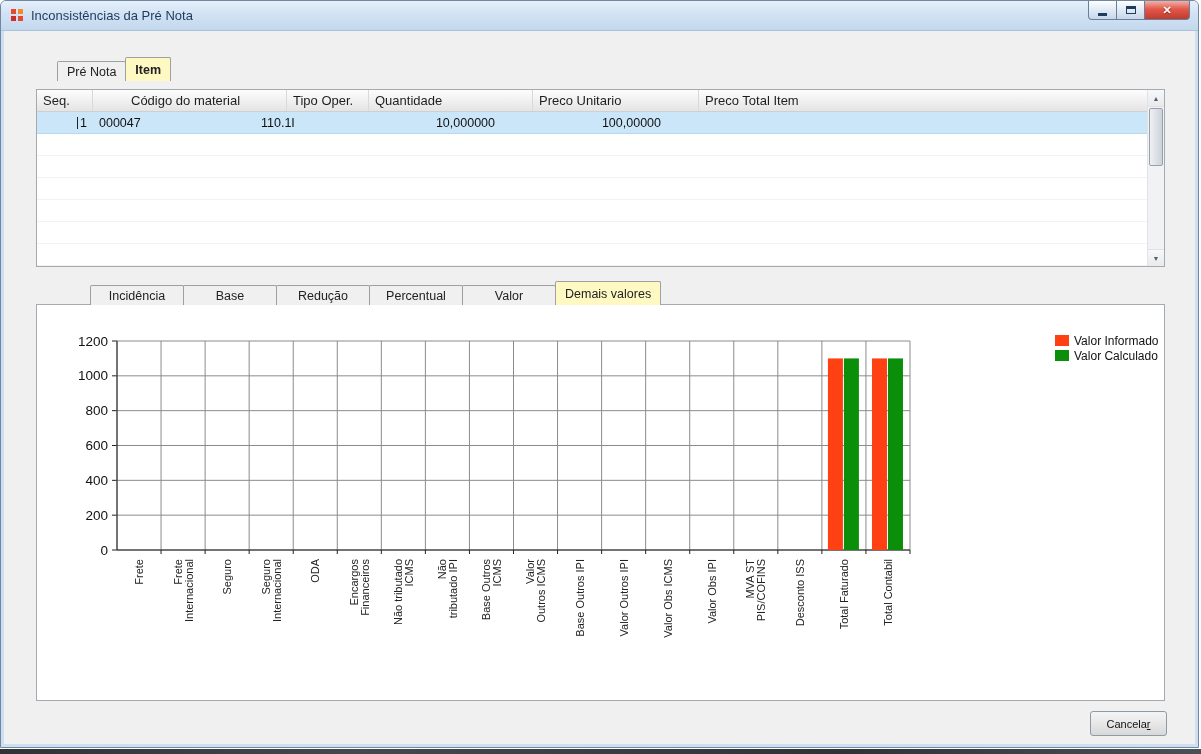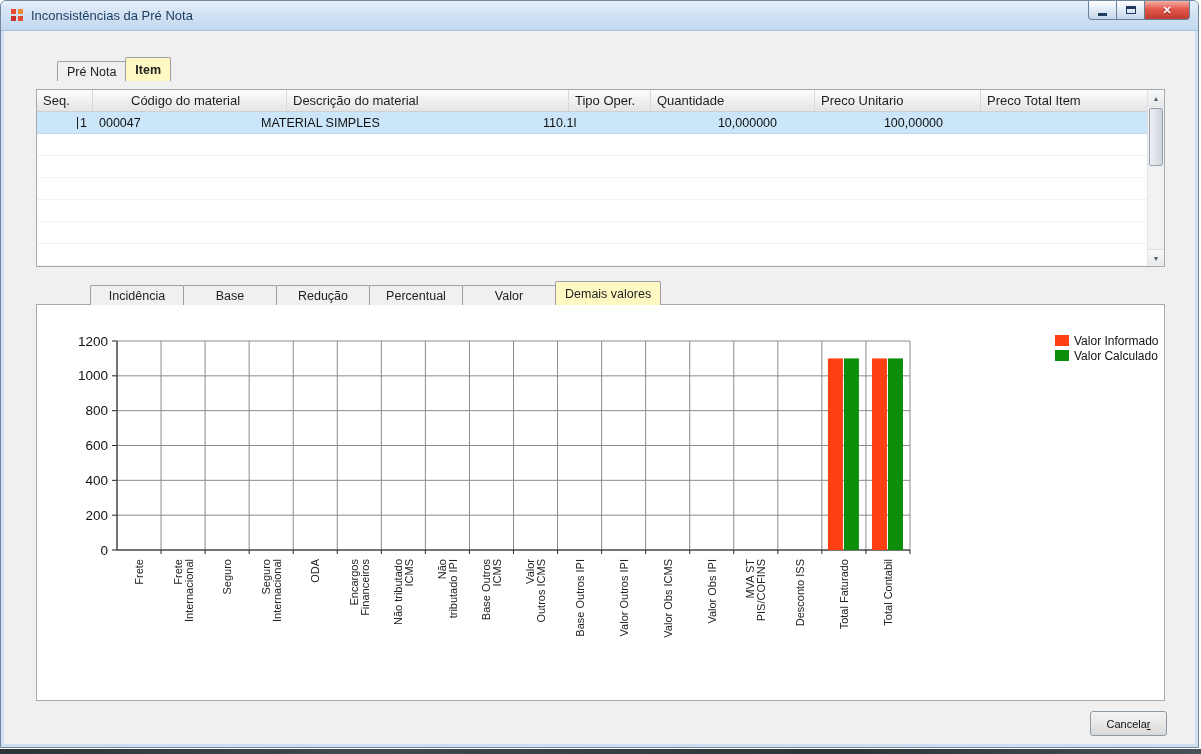--- a/index.html
+++ b/index.html
@@ -126,31 +126,29 @@
     <div class="tabs tabs-top" id="tabsTop">
         <div class="tab">Pré Nota</div>
         <div class="tab active">Item</div>
       </div>
 
     <div class="grid">
       <div class="grid-inner">
         <div class="grid-header" id="gridHeader">
             <div class="hcell" style="width: 56px;">Seq.</div>
             <div class="hcell" style="width: 162px; margin-left: 32px;">Código do material</div>
-            <div class="hcell" style="width: 282px;">Descrição do material</div>
             <div class="hcell" style="width: 82px;">Tipo Oper.</div>
             <div class="hcell" style="width: 164px;">Quantidade</div>
             <div class="hcell" style="width: 166px;">Preco Unitario</div>
             <div class="hcell last">Preco Total Item</div>
           </div>
         <div id="gridBody">
             <div class="grow selected">
               <div class="cell right" style="width: 56px;"><span class="caret"></span>1</div>
               <div class="cell left" style="width: 162px;">000047</div>
-              <div class="cell left" style="width: 282px;">MATERIAL SIMPLES</div>
               <div class="cell left" style="width: 82px;">110.1I</div>
               <div class="cell right" style="width: 164px;">10,000000</div>
               <div class="cell right" style="width: 166px;">100,00000</div>
             </div>
             <div class="empty-row"></div>
             <div class="empty-row"></div>
             <div class="empty-row"></div>
             <div class="empty-row"></div>
             <div class="empty-row"></div>
             <div class="empty-row"></div>

